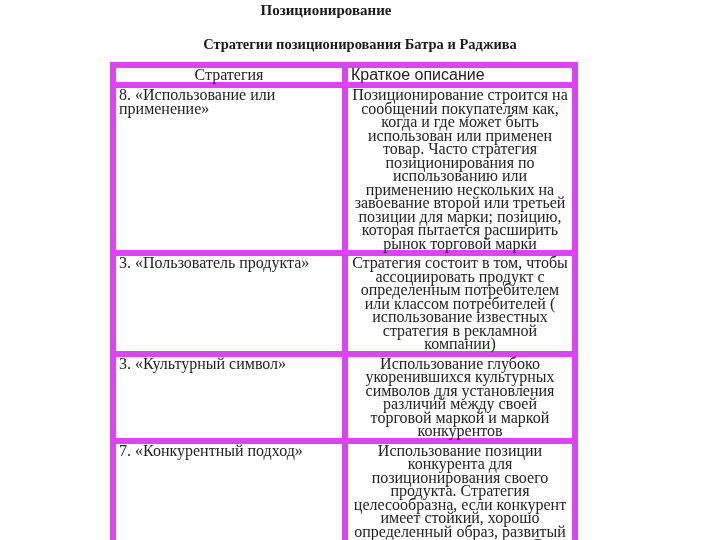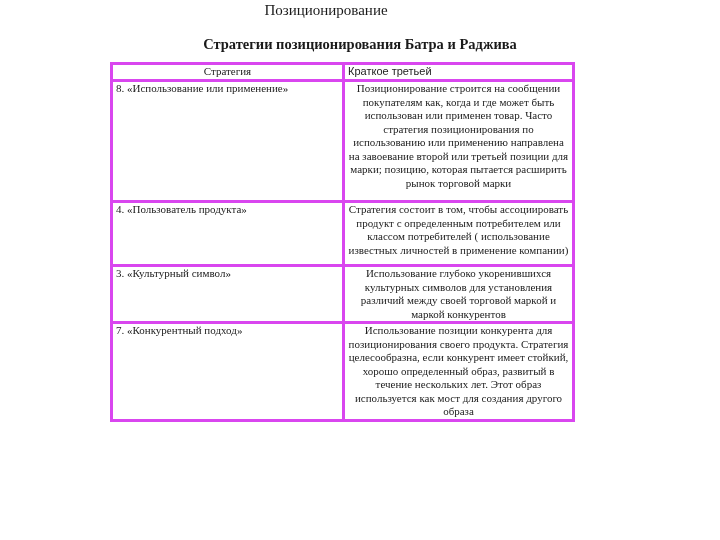--- a/index.html
+++ b/index.html
@@ -2,33 +2,33 @@
 <html><head>
   <meta charset="utf-8">
   <style>
     html, body { margin: 0; padding: 0; }
     body {
       width: 720px; height: 540px; background: #ffffff; position: relative; overflow: hidden;
       font-family: "Liberation Serif", "DejaVu Serif", serif; color: #1a1a1a;
     }
     .title {
       position: absolute; top: 2px; left: 0; width: 652px; text-align: center;
-      font-weight: normal; font-size: 15px; color: #1a1a1a;
+      font-weight: bold; font-size: 15px; color: #1a1a1a;
     }
     .subtitle {
       position: absolute; top: 36px; left: 0; width: 720px; text-align: center;
       font-weight: bold; font-size: 14.5px; color: #1a1a1a;
     }
     table.strategies {
       position: absolute; top: 62px; left: 110px; width: 462px;
       border-collapse: collapse; table-layout: fixed;
     }
     table.strategies td, table.strategies th {
-      border: 3px solid #d946ef; padding: 0 3px; vertical-align: top;
-      font-size: 11px; line-height: 13.5px; font-weight: normal; color: #222;
+      border: 6px solid #d946ef; padding: 0 3px; vertical-align: top;
+      font-size: 16px; line-height: 13.5px; font-weight: normal; color: #222;
     }
     col.c1 { width: 232px; }
     col.c2 { width: 230px; }
     th.h1 { text-align: center; height: 14px; }
     th.h2 { text-align: left; font-weight: bold; font-size: 12px; color: #111; font-family: "Liberation Sans", "DejaVu Sans", sans-serif; }
     td.desc { text-align: center; }
     .page-number {
       position: absolute; left: 660px; top: 510px; font-size: 11px;
       font-family: "Liberation Sans", "DejaVu Sans", sans-serif; color: #777; margin-top: 44px;
     }
@@ -40,31 +40,31 @@
 <div class="subtitle">Стратегии позиционирования Батра и Раджива</div>
 
 <table class="strategies">
   <colgroup>
       <col class="c1">
       <col class="c2">
     </colgroup>
   <thead>
     <tr>
       <th class="h1">Стратегия</th>
-      <th class="h2">Краткое третьей</th>
+      <th class="h2">Краткое описание</th>
     </tr>
   </thead>
   <tbody>
     <tr style="height:121px">
       <td>8. «Использование или применение»</td>
-      <td class="desc">Позиционирование строится на сообщении покупателям как, когда и где может быть использован или применен товар. Часто стратегия позиционирования по использованию или применению направлена на завоевание второй или третьей позиции для марки; позицию, которая пытается расширить рынок торговой марки</td>
+      <td class="desc">Позиционирование строится на сообщении покупателям как, когда и где может быть использован или применен товар. Часто стратегия позиционирования по использованию или применению нескольких на завоевание второй или третьей позиции для марки; позицию, которая пытается расширить рынок торговой марки</td>
     </tr>
     <tr style="height:64px">
-      <td>4. «Пользователь продукта»</td>
-      <td class="desc">Стратегия состоит в том, чтобы ассоциировать продукт с определенным потребителем или классом потребителей ( использование известных личностей в применение компании)</td>
+      <td>3. «Пользователь продукта»</td>
+      <td class="desc">Стратегия состоит в том, чтобы ассоциировать продукт с определенным потребителем или классом потребителей ( использование известных стратегия в рекламной компании)</td>
     </tr>
     <tr style="height:55px">
       <td>3. «Культурный символ»</td>
       <td class="desc">Использование глубоко укоренившихся культурных символов для установления различий между своей торговой маркой и маркой конкурентов</td>
     </tr>
     <tr style="height:96px">
       <td>7. «Конкурентный подход»</td>
       <td class="desc">Использование позиции конкурента для позиционирования своего продукта. Стратегия целесообразна, если конкурент имеет стойкий, хорошо определенный образ, развитый в течение нескольких лет. Этот образ используется как мост для создания другого образа</td>
     </tr>
   </tbody>

